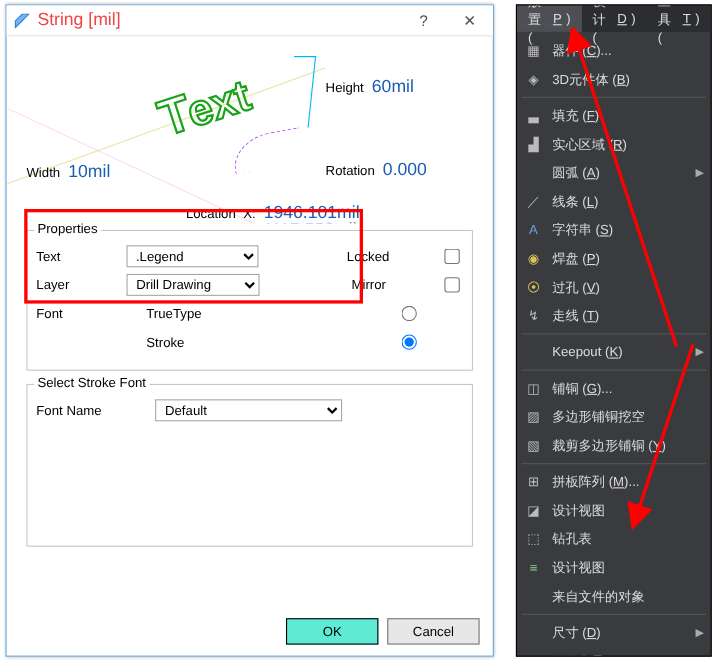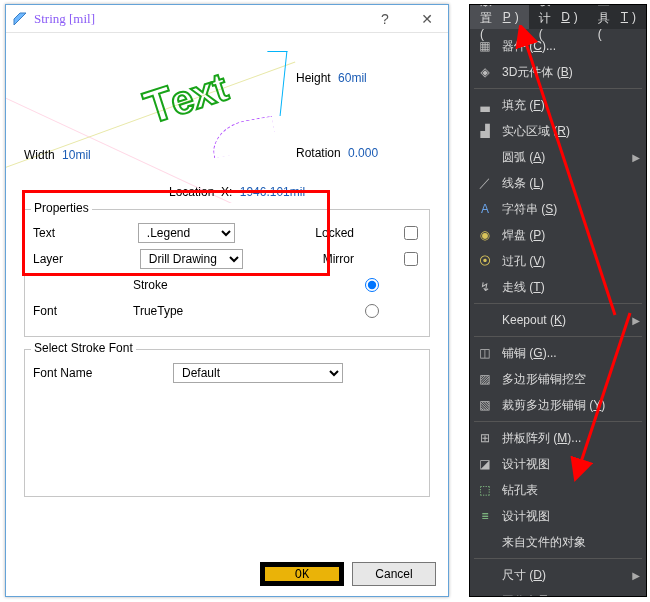--- a/index.html
+++ b/index.html
@@ -2,51 +2,51 @@
 <html><head>
 <meta charset="utf-8">
 <style>
   * { box-sizing: border-box; font-family: "Segoe UI", Tahoma, sans-serif; }
   body { margin: 0; background: #fff; width: 650px; height: 602px; position: relative; overflow: hidden; }
 
   
   .dialog { position: absolute; left: 5px; top: 4px; width: 444px; height: 593px; border: 1px solid #64a3d8; background: #fff; box-shadow: 0 0 3px rgba(0,0,0,0.3); }
   .titlebar { height: 28px; background: #fff; border-bottom: 1px solid #e4e4e4; display: flex; align-items: center; padding: 0 0 0 6px; }
   .titlebar .icon { width: 16px; height: 16px; margin-right: 6px; }
-  .titlebar .title { font-size: 13px; color: #8b5cf6; flex: 1; font-family: Liberation Serif, serif; }
+  .titlebar .title { font-size: 16px; color: #ef4444; flex: 1; }
   .titlebar .winbtn { width: 42px; height: 28px; display: flex; align-items: center; justify-content: center; font-size: 14px; color: #555; }
 
   .preview { height: 170px; position: relative; overflow: hidden; }
   .preview .text-art { position: absolute; left: 130px; top: 15px; }
   .preview .label-height { position: absolute; left: 290px; top: 38px; font-size: 12px; }
   .preview .label-width { position: absolute; left: 18px; top: 115px; font-size: 12px; }
   .preview .label-rotation { position: absolute; left: 290px; top: 113px; font-size: 12px; }
   .preview .label-location { position: absolute; left: 163px; top: 152px; font-size: 12px; }
-  .preview .num { color: #1b5cb5; font-size: 12px; margin-left: 4px; }
+  .preview .num { color: #1b5cb5; font-size: 16px; margin-left: 4px; }
   .preview .bracket-h { position: absolute; left: 258px; top: 18px; border-top: 1px solid #02b3f9; border-right: 1px solid #02b3f9; width: 20px; height: 65px; transform: skewX(-6deg); }
   .preview .angle { position: absolute; left: 205px; top: 88px; width: 64px; height: 32px; border-top: 1px dashed #b353ff; border-left: 1px dashed #b353ff; border-radius: 60% 0 0 0 / 90% 0 0 0; transform: rotate(-10deg); }
   .preview .bg-line1 { position: absolute; left: -40px; top: 130px; width: 360px; height: 1px; background: #ffd8e6; transform: rotate(25deg); }
   .preview .bg-line2 { position: absolute; left: -60px; top: 90px; width: 360px; height: 1px; background: #e8e8a8; transform: rotate(-20deg); }
 
   .dlg-body { padding: 0 18px; font-size: 12px; color: #000; position: relative; }
   .fieldset { border: 1px solid #c6c6c6; margin-top: 6px; padding: 10px 8px 12px 8px; position: relative; }
   .fieldset .legend { position: absolute; top: -9px; left: 6px; background: #fff; padding: 0 3px; font-size: 12px; }
   .row { display: flex; align-items: center; height: 26px; gap: 40px; }
   .row .lbl { width: 60px; }
-  .row select, .row input[type=text] { height: 20px; font-size: 12px; border: 1px solid #a7a7a7; padding: 0 4px; background: #fff; margin-left: 32px; }
+  .row select, .row input[type=text] { height: 20px; font-size: 12px; border: 1px solid #a7a7a7; padding: 0 4px; background: #fff; }
   .row select { width: 170px; }
   .row .radio-col { width: 56px; text-align: center; }
   .row .check-lbl { width: 60px; text-align: center; padding-right: 6px; }
   .row .check-col { width: 24px; text-align: center; }
   .row input[type=radio], .row input[type=checkbox] { width: 14px; height: 14px; }
   .redbox { position: absolute; left: -3px; top: -20px; width: 308px; height: 86px; border: 3px solid #ff0000; pointer-events: none; }
 
   .buttons { position: absolute; left: 0; right: 0; bottom: 10px; display: flex; justify-content: flex-end; gap: 8px; padding: 0 12px; }
   .buttons button { width: 84px; height: 24px; border: 1px solid #777; background: #e7e7e7; font-size: 12px; }
-  .buttons button.primary { border: 5px solid #000000; background: #eab308; font-family: Liberation Mono, monospace; }
+  .buttons button.primary { border: 1px solid #000000; background: #5eead4; }
 
   
   .menu-panel { position: absolute; right: 3px; top: 4px; width: 178px; height: 593px; background: #393b3f; color: #dcdcdc; font-size: 12px; border: 1px solid #000; overflow: hidden; }
   .menubar { height: 24px; background: #2b2d30; display: flex; align-items: center; }
   .menubar .m { padding: 0 10px; height: 100%; display: flex; align-items: center; gap: 4px; }
   .menubar .m.active { background: #4d4f54; }
   .menubar .u { text-decoration: underline; }
   .menu-list { padding-top: 4px; }
   .menu-item { height: 26px; display: flex; align-items: center; padding: 0 6px; gap: 8px; position: relative; }
   .menu-item .ico { width: 18px; height: 18px; display: flex; align-items: center; justify-content: center; font-size: 12px; color: #bbb; }
@@ -120,28 +120,28 @@
         <span class="check-col"><input type="checkbox" style=""></span>
       </div>
       <div class="row">
         <span class="lbl">Layer</span>
         <select><option>Drill Drawing</option></select>
         <span style="flex:1"></span>
         <span class="check-lbl">Mirror</span>
         <span class="check-col"><input type="checkbox" style=""></span>
       </div>
       <div class="row">
+        <span class="lbl">Font</span>
+        <span style="width:170px">TrueType</span>
+        <span class="radio-col"><input type="radio" name="font" style=""></span>
+      </div>
+      <div class="row">
         <span class="lbl"></span>
         <span style="width:170px">Stroke</span>
         <span class="radio-col"><input type="radio" name="font" checked="" style=""></span>
-      </div>
-      <div class="row">
-        <span class="lbl">Font</span>
-        <span style="width:170px">TrueType</span>
-        <span class="radio-col"><input type="radio" name="font" style=""></span>
       </div>
     </div>
 
     <div class="fieldset" style="margin-top:12px;height:148px;">
       <div class="legend">Select Stroke Font</div>
       <div class="row">
         <span class="lbl" style="width:68px">Font Name</span>
         <select style="width:170px"><option>Default</option></select>
       </div>
     </div>

